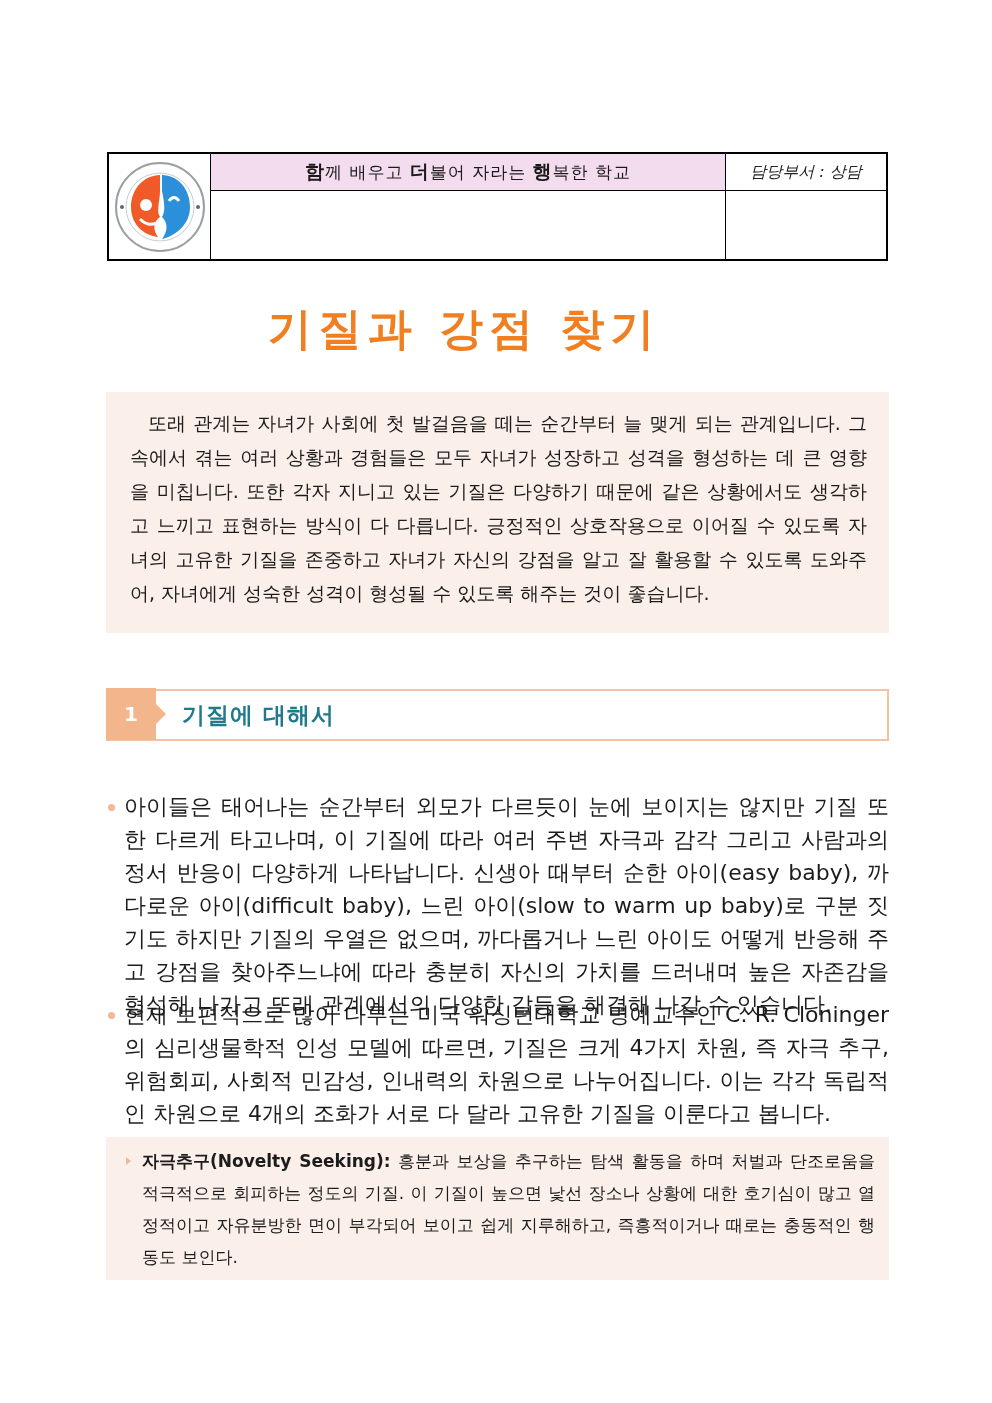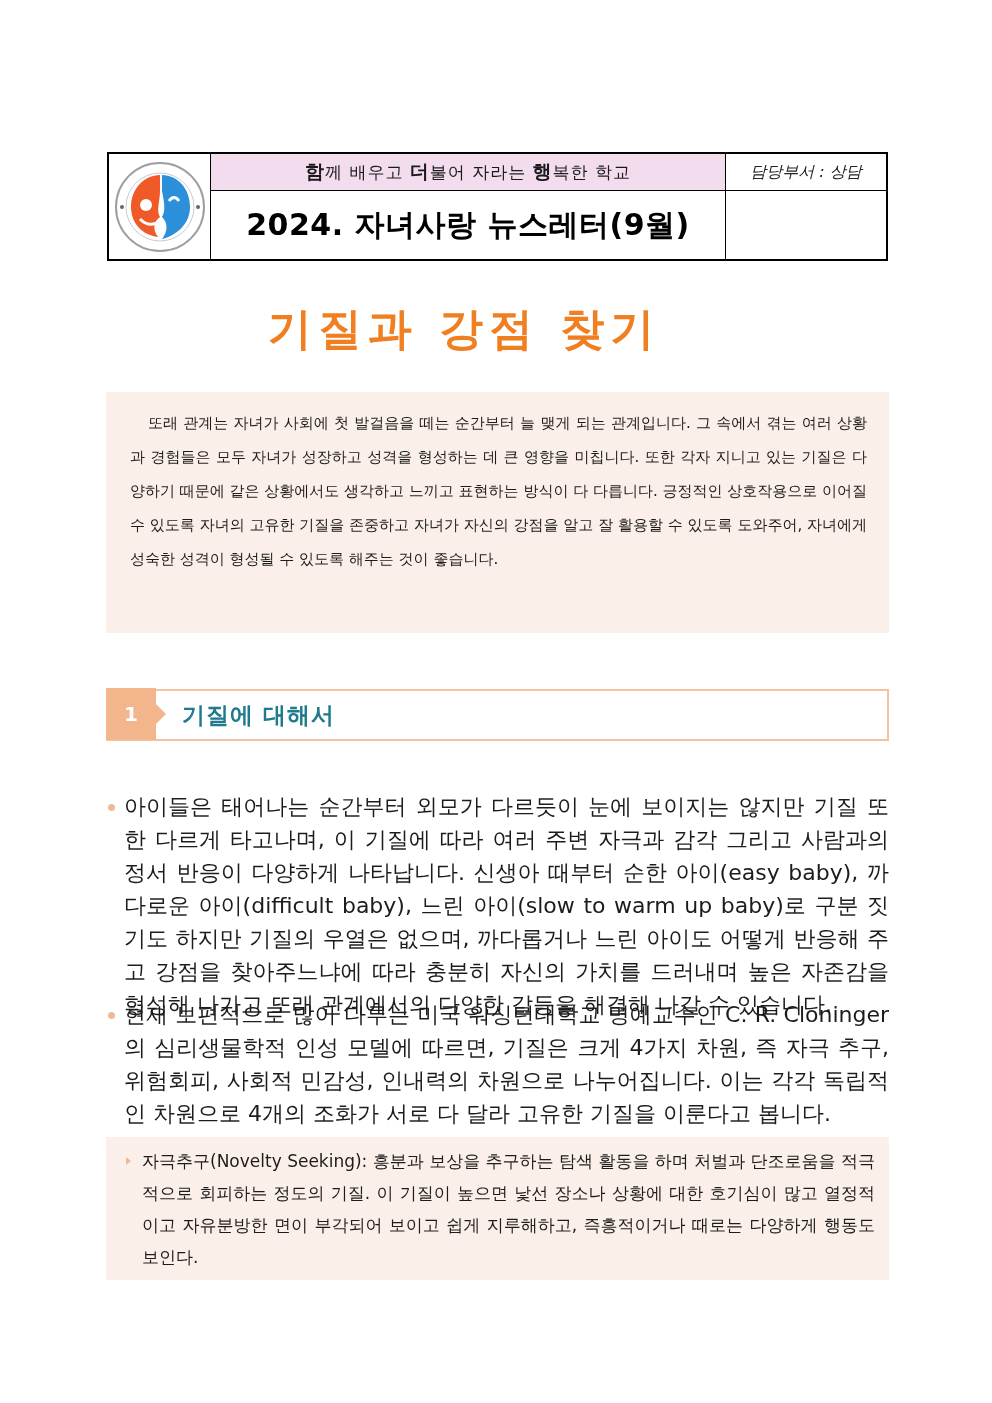--- a/index.html
+++ b/index.html
@@ -43,21 +43,21 @@
     
     .main-title {
       position: absolute; left: 0; top: 300px; width: 928px; text-align: center;
       font-size: 44px; font-weight: 700; color: #f07f22; letter-spacing: 6px;
     }
 
     
     .intro {
       position: absolute; left: 106px; top: 392px; width: 783px; height: 241px;
       background: #fbefe9; box-sizing: border-box; padding: 14px 22px 0 24px;
-      font-size: 15px; line-height: 34px; text-align: justify; color: #1c1c1c;
+      font-size: 19px; line-height: 34px; text-align: justify; color: #1c1c1c;
     }
     .intro p { margin: 0; text-indent: 18px; text-align-last: left; }
 
     
     .section {
       position: absolute; left: 106px; top: 689px; width: 783px; height: 52px;
       border: 2px solid #f4c2a1; box-sizing: border-box; display: flex; align-items: center;
     }
     .sec-num {
       width: 50px; height: 52px; margin-top: -2px; margin-left: -2px;
@@ -89,21 +89,21 @@
     .subbox {
       position: absolute; left: 106px; top: 1137px; width: 783px; height: 143px;
       background: #fbefe9; box-sizing: border-box; padding: 8px 14px 0 36px;
       font-size: 17px; line-height: 32px; text-align: justify; color: #1c1c1c;
     }
     .subbox .tri {
       position: absolute; left: 20px; top: 20px;
       border-left: 5px solid #f0b894; border-top: 4px solid transparent; border-bottom: 4px solid transparent;
     }
     .subbox p { margin: 0; }
-    .subbox .term { font-weight: 400; margin-top: 44px; }
+    .subbox .term { font-weight: 700; margin-top: 44px; }
   </style>
 </head>
 <body>
 
 <div class="header">
   <div class="logo-cell">
     <svg width="92" height="92" viewBox="0 0 92 92">
       <circle cx="46" cy="46" r="44" fill="#fff" stroke="#9aa0a6" stroke-width="2"></circle>
       <circle cx="46" cy="46" r="34" fill="#fff" stroke="#c8ccd0" stroke-width="1"></circle>
       <path d="M46 14 C30 14 17 28 17 46 C17 62 28 74 44 76 C38 68 40 60 46 56 C42 50 46 40 46 30 Z" fill="#f05a28"></path>
@@ -117,21 +117,20 @@
   </div>
   <div class="mid-cell">
     <div class="slogan">
       <b>함</b>
         <span style="white-space:pre">께 배우고 </span>
         <b>더</b>
         <span style="white-space:pre">불어 자라는 </span>
         <b>행</b>
         <span>복한 학교</span>
     </div>
-    <div class="nl-title">2024. 자녀사랑 뉴스레터(9월)</div>
   </div>
   <div class="right-cell">
     <div class="dept">담당부서 : 상담</div>
   </div>
 </div>
 
 <div class="main-title">기질과 강점 찾기</div>
 
 <div class="intro">
   <p>또래 관계는 자녀가 사회에 첫 발걸음을 떼는 순간부터 늘 맺게 되는 관계입니다. 그 속에서 겪는 여러 상황과 경험들은 모두 자녀가 성장하고 성격을 형성하는 데 큰 영향을 미칩니다. 또한 각자 지니고 있는 기질은 다양하기 때문에 같은 상황에서도 생각하고 느끼고 표현하는 방식이 다 다릅니다. 긍정적인 상호작용으로 이어질 수 있도록 자녀의 고유한 기질을 존중하고 자녀가 자신의 강점을 알고 잘 활용할 수 있도록 도와주어, 자녀에게 성숙한 성격이 형성될 수 있도록 해주는 것이 좋습니다.</p>
@@ -146,14 +145,14 @@
   <span class="dot"></span>
   <p>아이들은 태어나는 순간부터 외모가 다르듯이 눈에 보이지는 않지만 기질 또한 다르게 타고나며, 이 기질에 따라 여러 주변 자극과 감각 그리고 사람과의 정서 반응이 다양하게 나타납니다. 신생아 때부터 순한 아이(easy baby), 까다로운 아이(difficult baby), 느린 아이(slow to warm up baby)로 구분 짓기도 하지만 기질의 우열은 없으며, 까다롭거나 느린 아이도 어떻게 반응해 주고 강점을 찾아주느냐에 따라 충분히 자신의 가치를 드러내며 높은 자존감을 형성해 나가고 또래 관계에서의 다양한 갈등을 해결해 나갈 수 있습니다.</p>
 </div>
 <div class="bullet b2">
   <span class="dot"></span>
   <p>현재 보편적으로 많이 다루는 미국 워싱턴대학교 명예교수인 C. R. Cloninger의 심리생물학적 인성 모델에 따르면, 기질은 크게 4가지 차원, 즉 자극 추구, 위험회피, 사회적 민감성, 인내력의 차원으로 나누어집니다. 이는 각각 독립적인 차원으로 4개의 조화가 서로 다 달라 고유한 기질을 이룬다고 봅니다.</p>
 </div>
 
 <div class="subbox">
   <span class="tri"></span>
-  <p><span class="term">자극추구(Novelty Seeking):</span> <span>흥분과 보상을 추구하는 탐색 활동을 하며 처벌과 단조로움을 적극적으로 회피하는 정도의 기질. 이 기질이 높으면 낯선 장소나 상황에 대한 호기심이 많고 열정적이고 자유분방한 면이 부각되어 보이고 쉽게 지루해하고, 즉흥적이거나 때로는 다양하게 행동도 보인다.</span></p>
+  <p><span class="term">자극추구(Novelty Seeking):</span> <span>흥분과 보상을 추구하는 탐색 활동을 하며 처벌과 단조로움을 적극적으로 회피하는 정도의 기질. 이 기질이 높으면 낯선 장소나 상황에 대한 호기심이 많고 열정적이고 자유분방한 면이 부각되어 보이고 쉽게 지루해하고, 즉흥적이거나 때로는 충동적인 행동도 보인다.</span></p>
 </div>
 
 </body></html>

